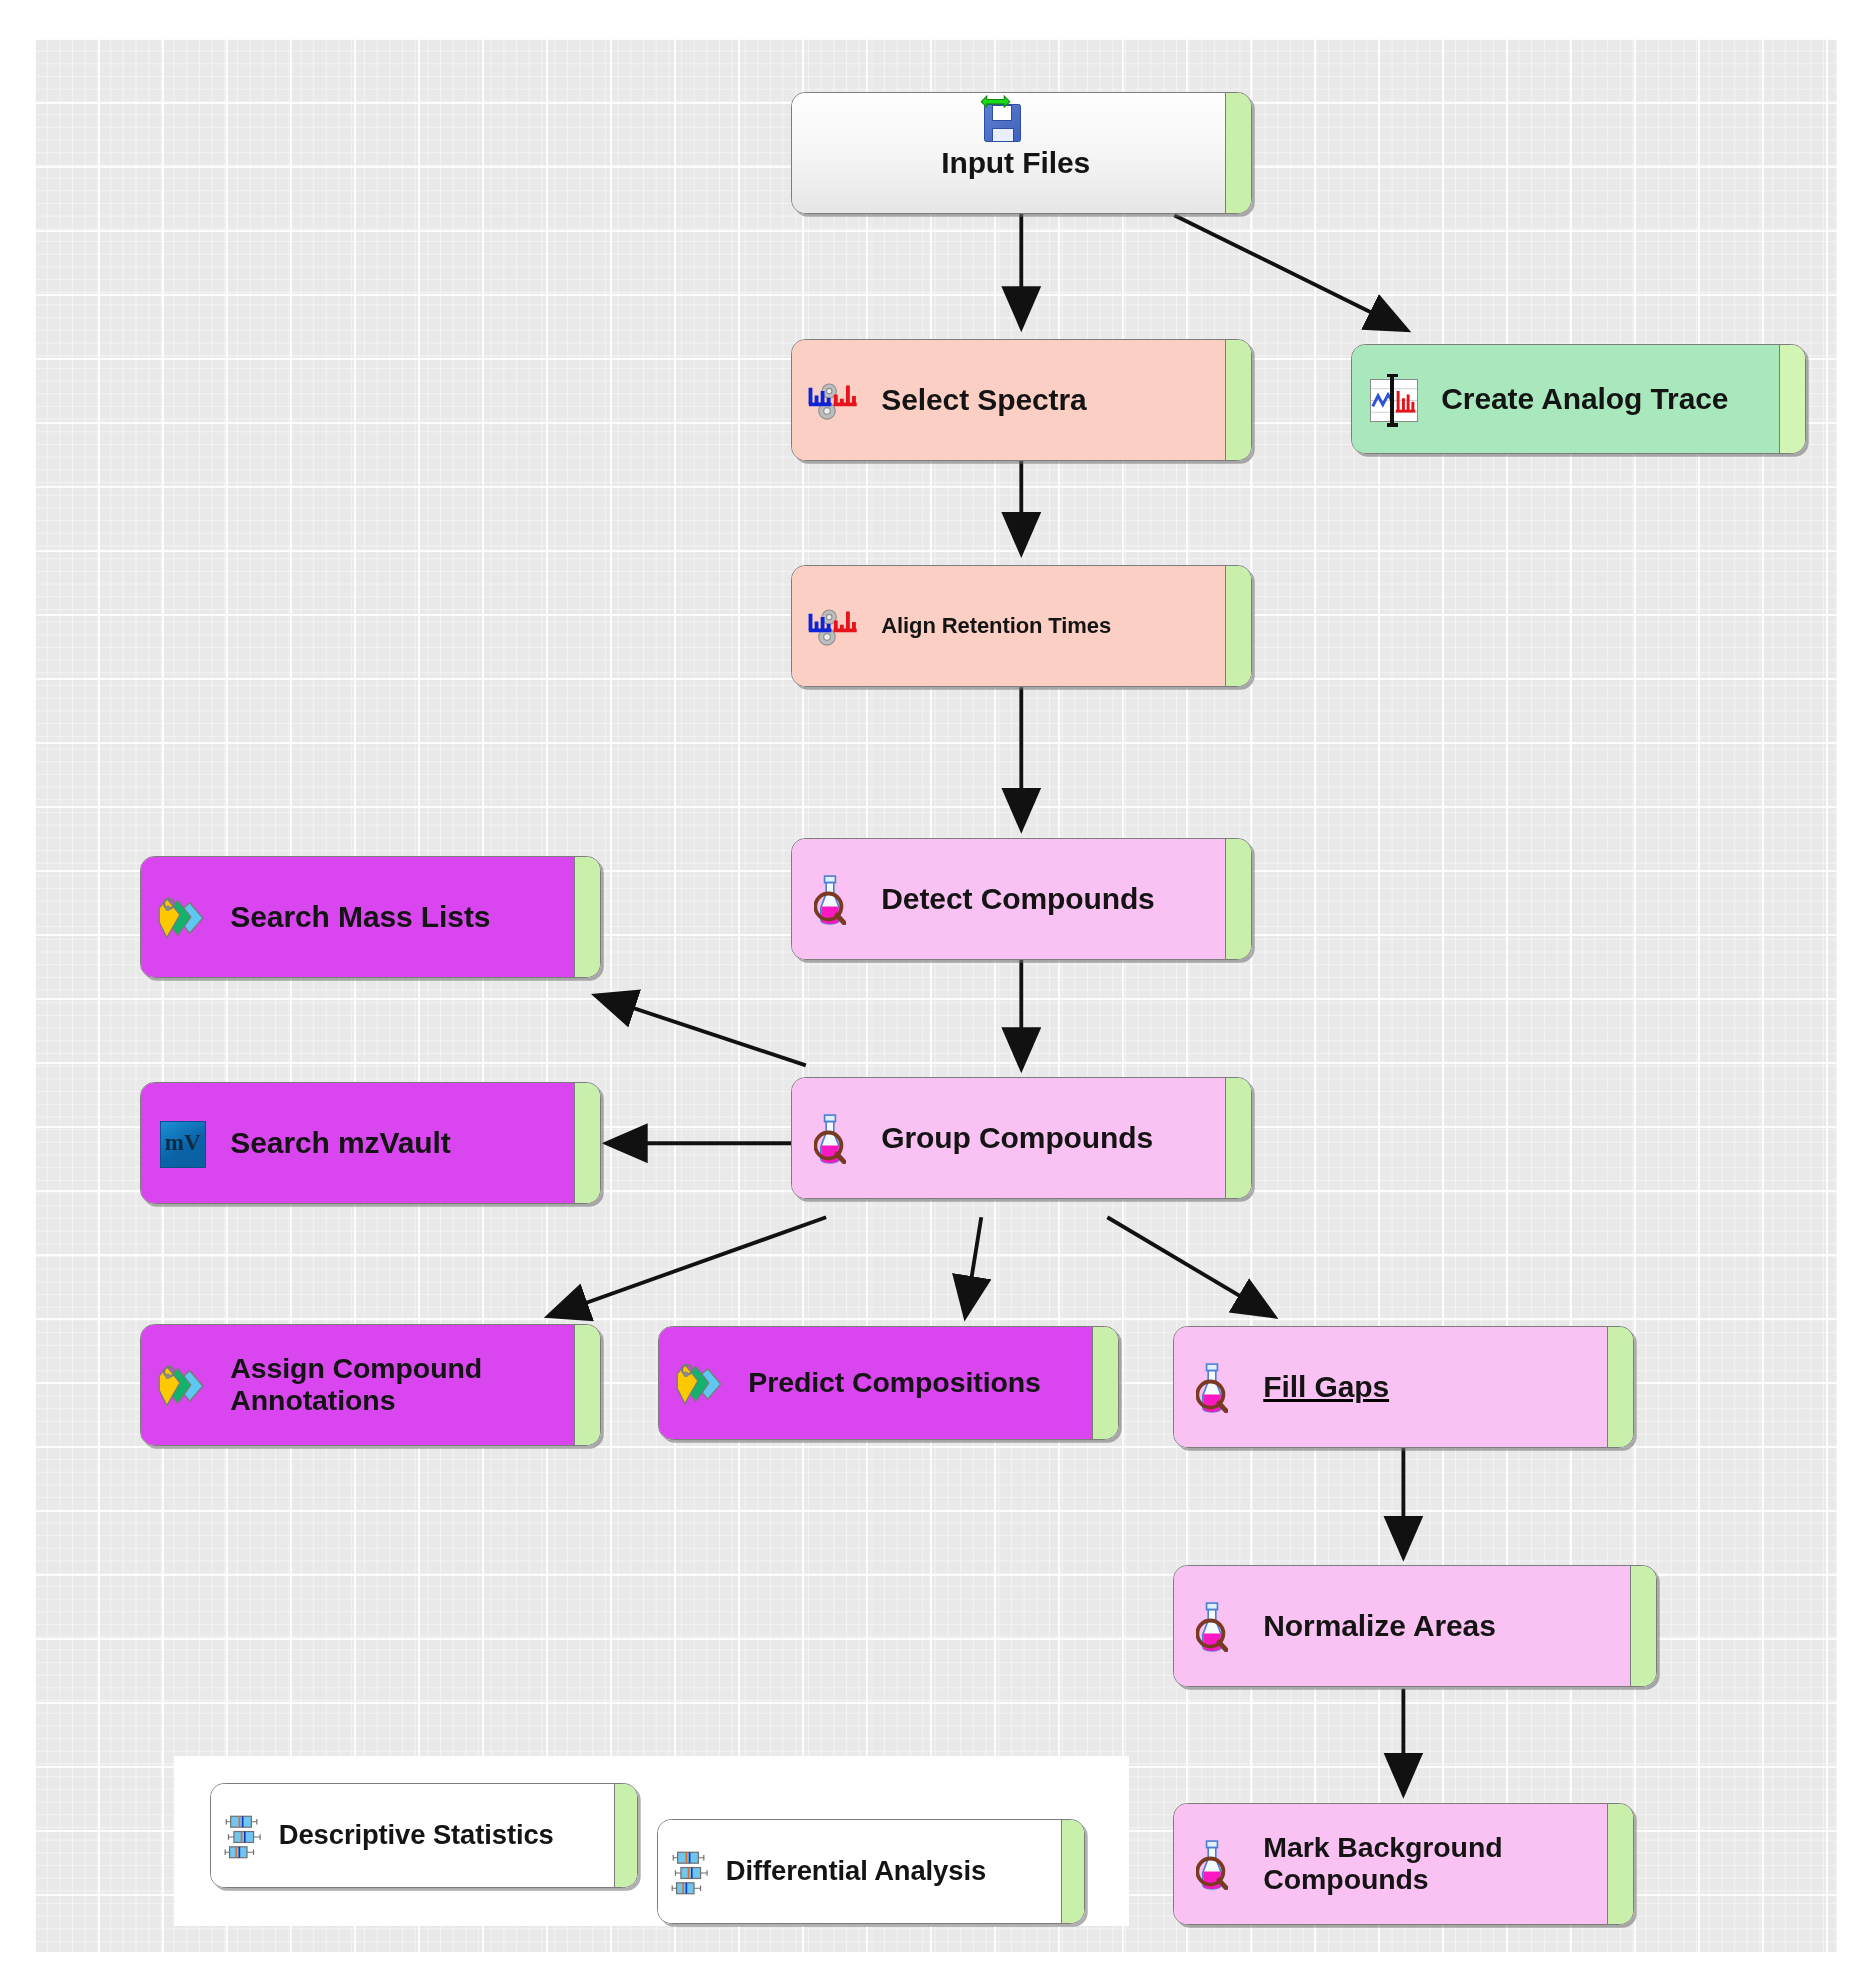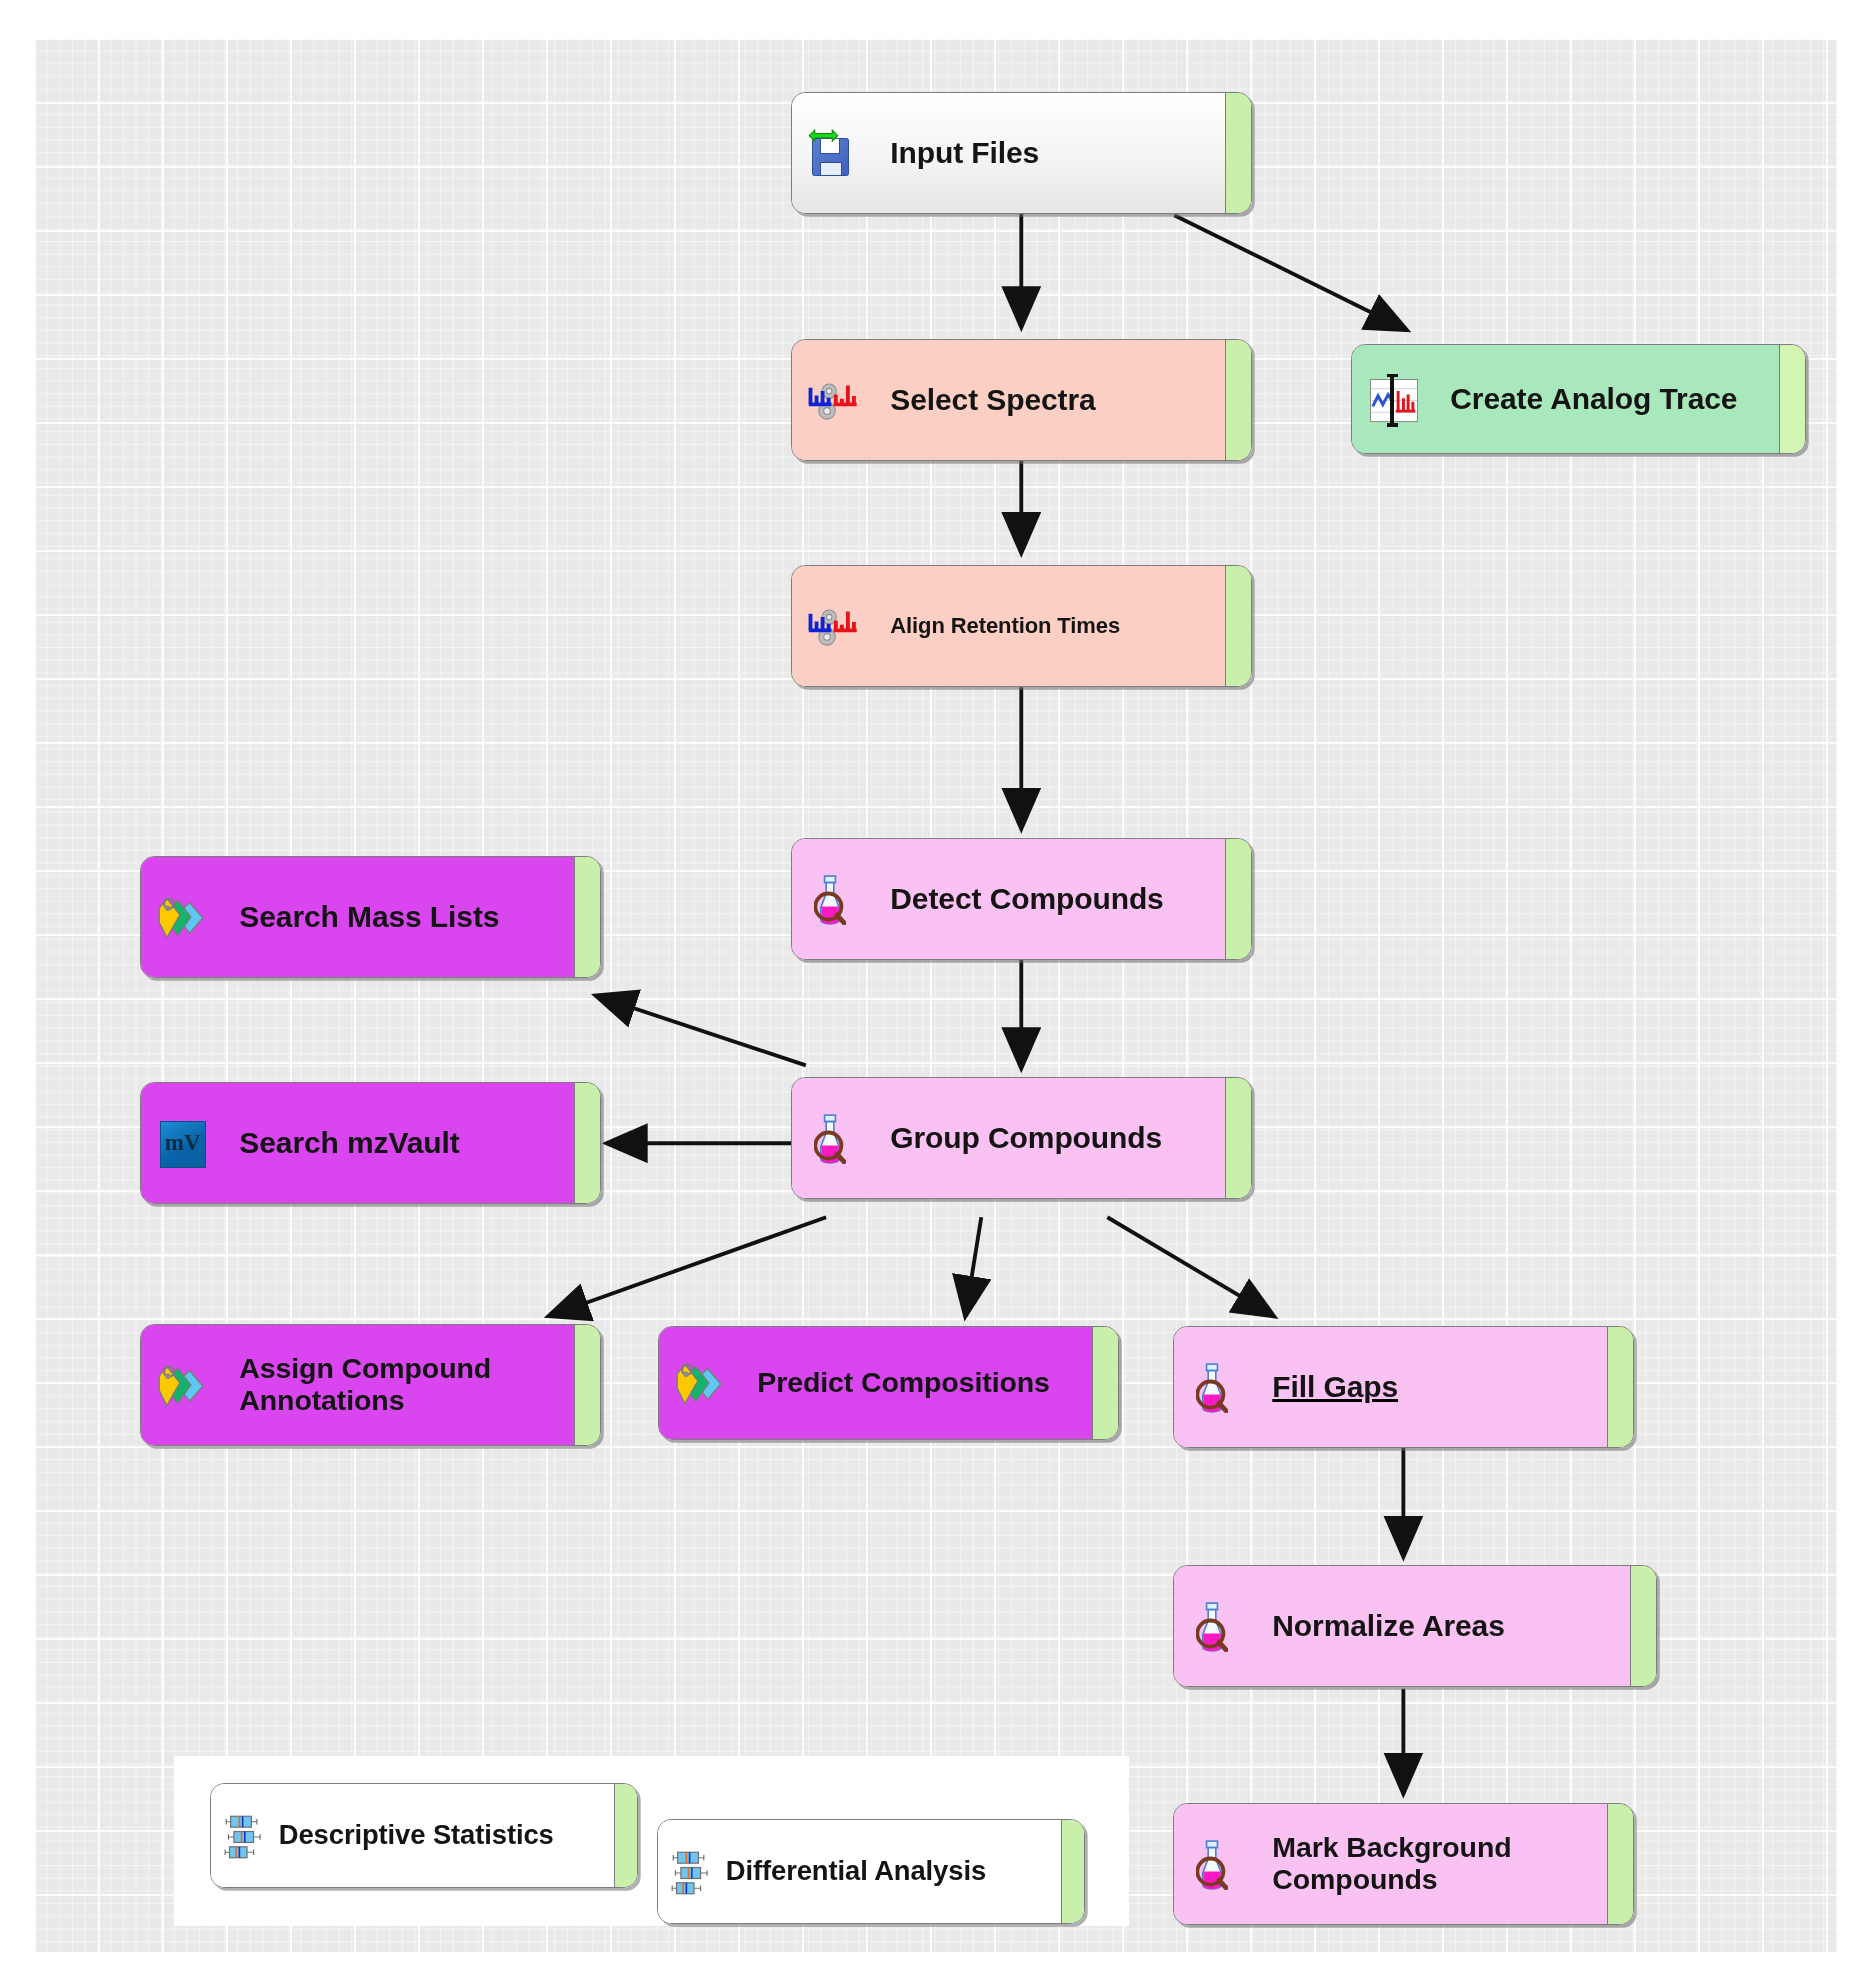--- a/index.html
+++ b/index.html
@@ -65,26 +65,26 @@
   .node .label{
     font-weight:bold;
     color:#141414;
     line-height:1.12;
     white-space:pre-line;
     letter-spacing:-0.1px;
   }
   .node .ico{
     flex:0 0 auto;
     width:53px;height:53px;
-    margin-right:31px;
+    margin-right:22px;
     position:relative;
   }
 
   
-  .n-white  .body{background:linear-gradient(to bottom,#ffffff 0%,#f4f4f4 55%,#e6e6e6 100%);}
+  .n-white  .body{background:linear-gradient(to bottom,#ffffff 0%,#f4f4f4 55%,#e6e6e6 100%);flex-direction:column;}
   .n-plainwhite .body{background:#ffffff;}
   .n-salmon .body{background:#fbcfc4;}
   .n-green  .body{background:#a9e8bc;}
   .n-green  .tab{background:#d3f5b4;}
   .n-pink   .body{background:#f9c2f2;}
   .n-cream  .body{background:#d946ef;}
 
   
   
   .ic-floppy{position:absolute;left:5.5px;top:11px;width:35px;height:36px;

